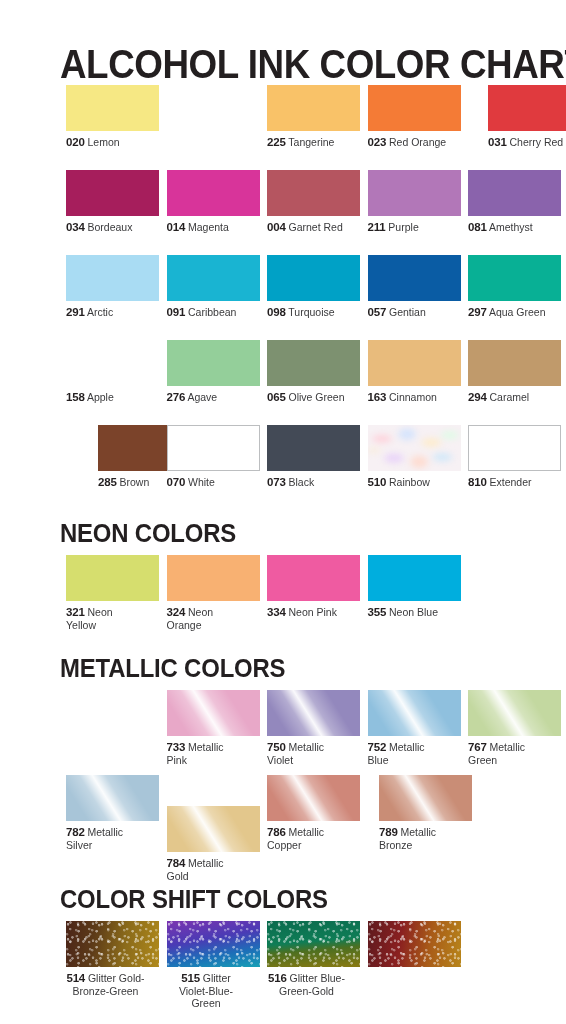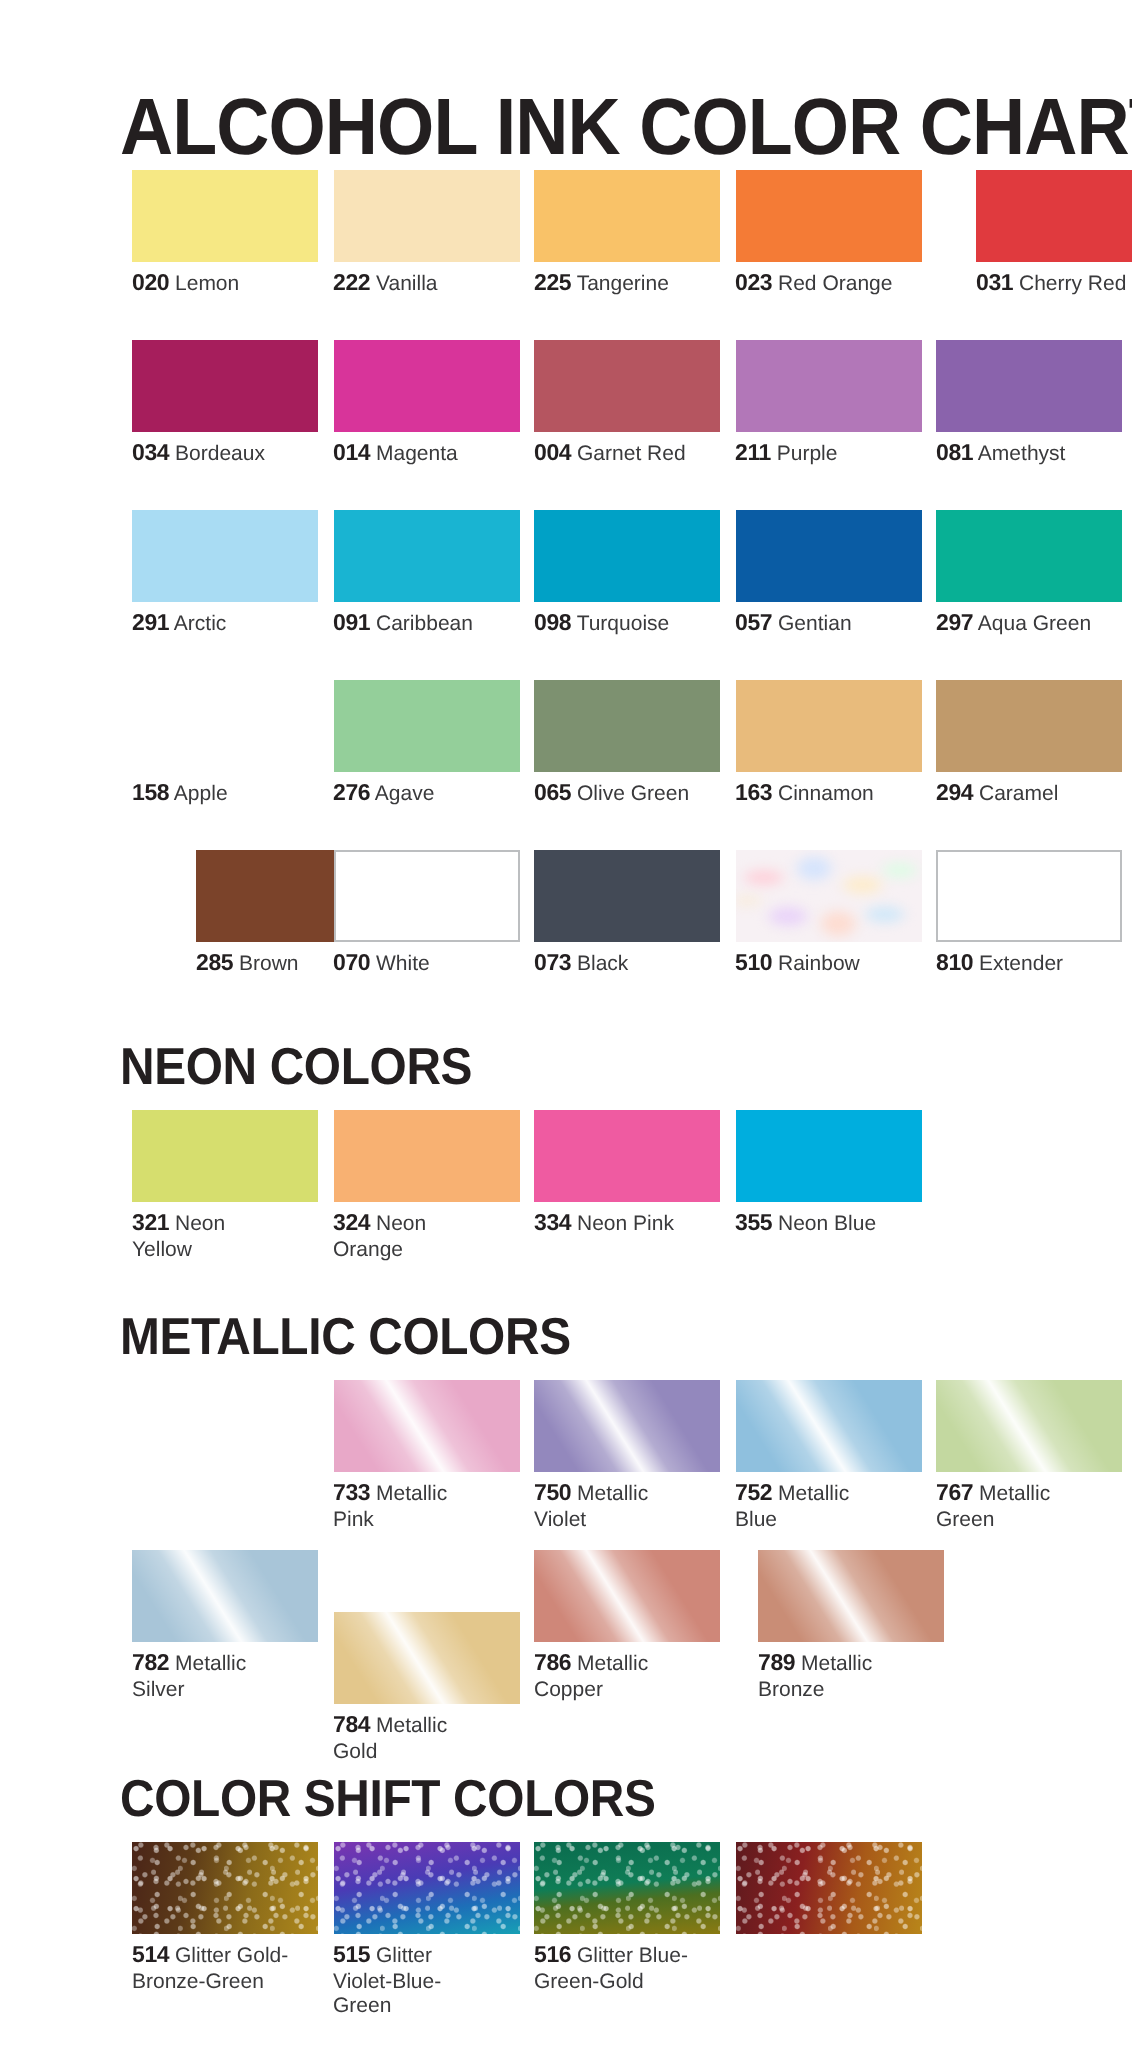--- a/index.html
+++ b/index.html
@@ -97,24 +97,20 @@
 
   <h1 class="main-title">ALCOHOL INK COLOR CHART</h1>
 
   <div id="sections-root">
       <div class="grid" style="top: 85px; width: 500px;">
         <div class="row">
           <div class="cell" style="left: 0px;">
             <div class="swatch" style="background: rgb(246, 232, 132);"></div>
             <div class="label"><span class="code">020</span><span class="nm"> Lemon</span></div>
           </div>
-          <div class="cell" style="left: 100.5px;">
-            <div class="swatch" style="background: rgb(249, 227, 184);"></div>
-            <div class="label"><span class="code">222</span><span class="nm"> Vanilla</span></div>
-          </div>
           <div class="cell" style="left: 201px;">
             <div class="swatch" style="background: rgb(249, 194, 104);"></div>
             <div class="label"><span class="code">225</span><span class="nm"> Tangerine</span></div>
           </div>
           <div class="cell" style="left: 301.5px;">
             <div class="swatch" style="background: rgb(244, 123, 54);"></div>
             <div class="label"><span class="code">023</span><span class="nm"> Red Orange</span></div>
           </div>
           <div class="cell" style="left: 380px; padding-left: 42px;">
             <div class="swatch" style="background: rgb(224, 58, 62);"></div>
@@ -264,21 +260,21 @@
             <div class="swatch sheen" style="background: rgb(207, 135, 121);"></div>
             <div class="label"><span class="code">786</span><span class="nm"> Metallic Copper</span></div>
           </div>
           <div class="cell" style="left: 313px;">
             <div class="swatch sheen" style="background: rgb(201, 141, 118);"></div>
             <div class="label"><span class="code">789</span><span class="nm"> Metallic Bronze</span></div>
           </div>
         </div>
       </div>
       <div class="section-title" style="position: absolute; left: 60px; top: 884px;">COLOR SHIFT COLORS</div>
-      <div class="grid" style="top: 921px; width: 500px;">
+      <div class="grid" style="top: 921px; width: 500px; text-align: center;">
         <div class="row">
           <div class="cell" style="left: 0px;">
             <div class="swatch glitter" style="background: linear-gradient(100deg, rgb(74, 36, 24) 0%, rgb(92, 58, 24) 30%, rgb(138, 106, 26) 62%, rgb(176, 138, 28) 100%);"></div>
             <div class="label"><span class="code">514</span><span class="nm"> Glitter Gold-Bronze-Green</span></div>
           </div>
           <div class="cell" style="left: 100.5px;">
             <div class="swatch glitter" style="background: linear-gradient(170deg, rgb(123, 52, 176) 0%, rgb(74, 59, 181) 40%, rgb(29, 111, 184) 70%, rgb(23, 160, 181) 100%);"></div>
             <div class="label"><span class="code">515</span><span class="nm"> Glitter Violet-Blue-Green</span></div>
           </div>
           <div class="cell" style="left: 201px;">

